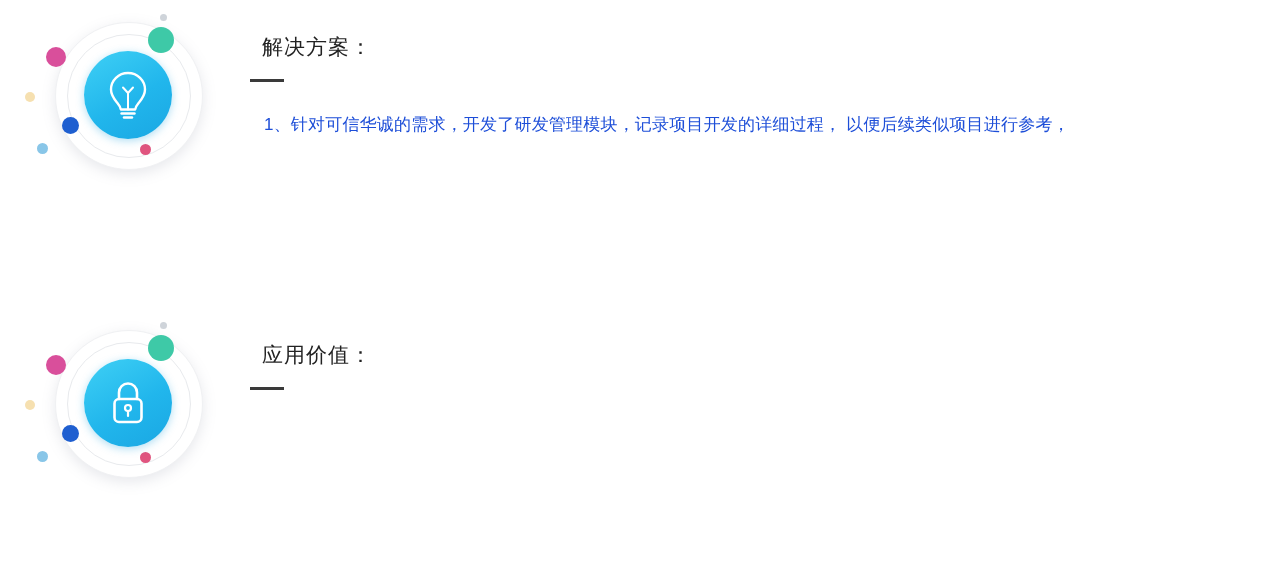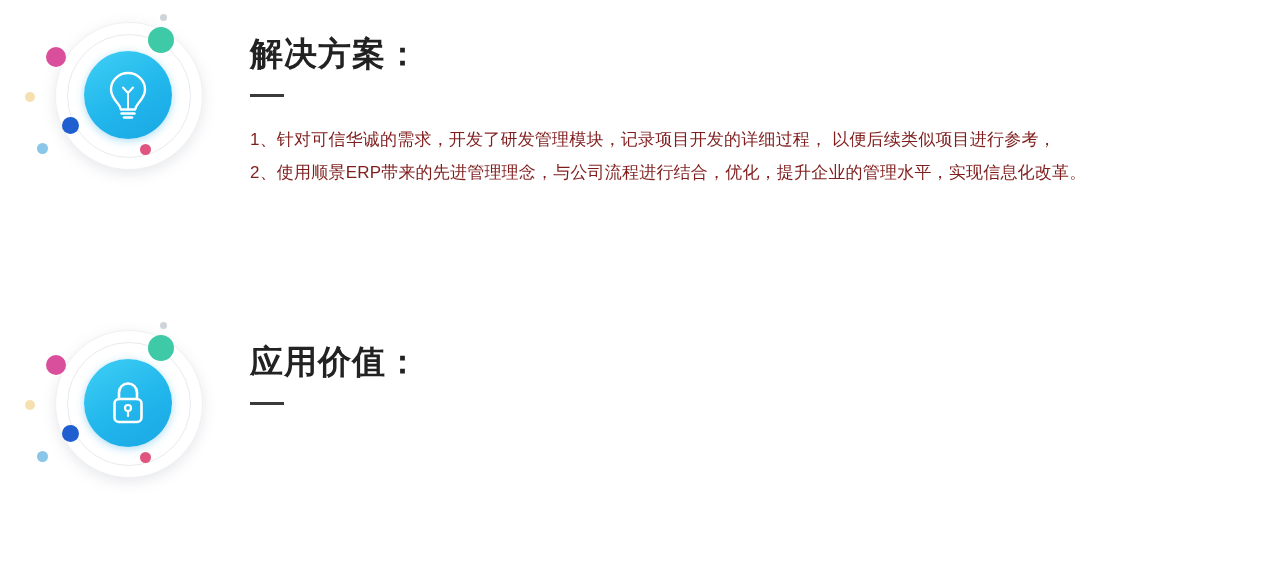--- a/index.html
+++ b/index.html
@@ -81,38 +81,38 @@
   .dot-cream  { width: 10px; height: 10px; background: #f6e0b0; left: 25px; top: 82px; }
   .dot-gray   { width: 7px;  height: 7px;  background: #cfd4da; left: 160px; top: 4px; }
 
   
   .content {
     flex: 1 1 auto;
     padding-top: 24px;
     max-width: 935px;
   }
   .heading {
-    font-size: 33px;
-    font-weight: bold;
+    font-size: 21px;
+    font-weight: normal;
     color: #222222;
     letter-spacing: 1px;
-    margin: 0 0 20px 0;
+    margin: 0 0 20px 12px;
     line-height: 1.2;
   }
   .rule {
     width: 34px;
     height: 3px;
     background: #3a3a3a;
     margin-bottom: 26px;
   }
   .body-text {
     font-size: 17px;
     line-height: 33px;
-    color: #7f1d1d;
-    margin: 0;
+    color: #1d4ed8;
+    margin: 14px;
     letter-spacing: 0.2px;
   }
 </style>
 </head>
 <body>
 
 <div class="page">
 
   <div class="section section-1">
 
@@ -135,21 +135,20 @@
           <path d="M23 24 L18 18.5" stroke="#ffffff" stroke-width="2" stroke-linecap="round"></path>
           <path d="M23 24 L28 18.5" stroke="#ffffff" stroke-width="2" stroke-linecap="round"></path>
         </svg>
       </div>
     </div>
 
     <div class="content">
       <h2 class="heading">解决方案：</h2>
       <div class="rule"></div>
       <p class="body-text">1、针对可信华诚的需求，开发了研发管理模块，记录项目开发的详细过程， 以便后续类似项目进行参考，</p>
-      <p class="body-text">2、使用顺景ERP带来的先进管理理念，与公司流程进行结合，优化，提升企业的管理水平，实现信息化改革。</p>
     </div>
   </div>
 
   <div class="section section-2">
 
     <div class="icon-cluster">
       <div class="ring-outer"></div>
       <div class="ring-inner-line"></div>
       <div class="dot dot-gray"></div>
       <div class="dot dot-teal"></div>

